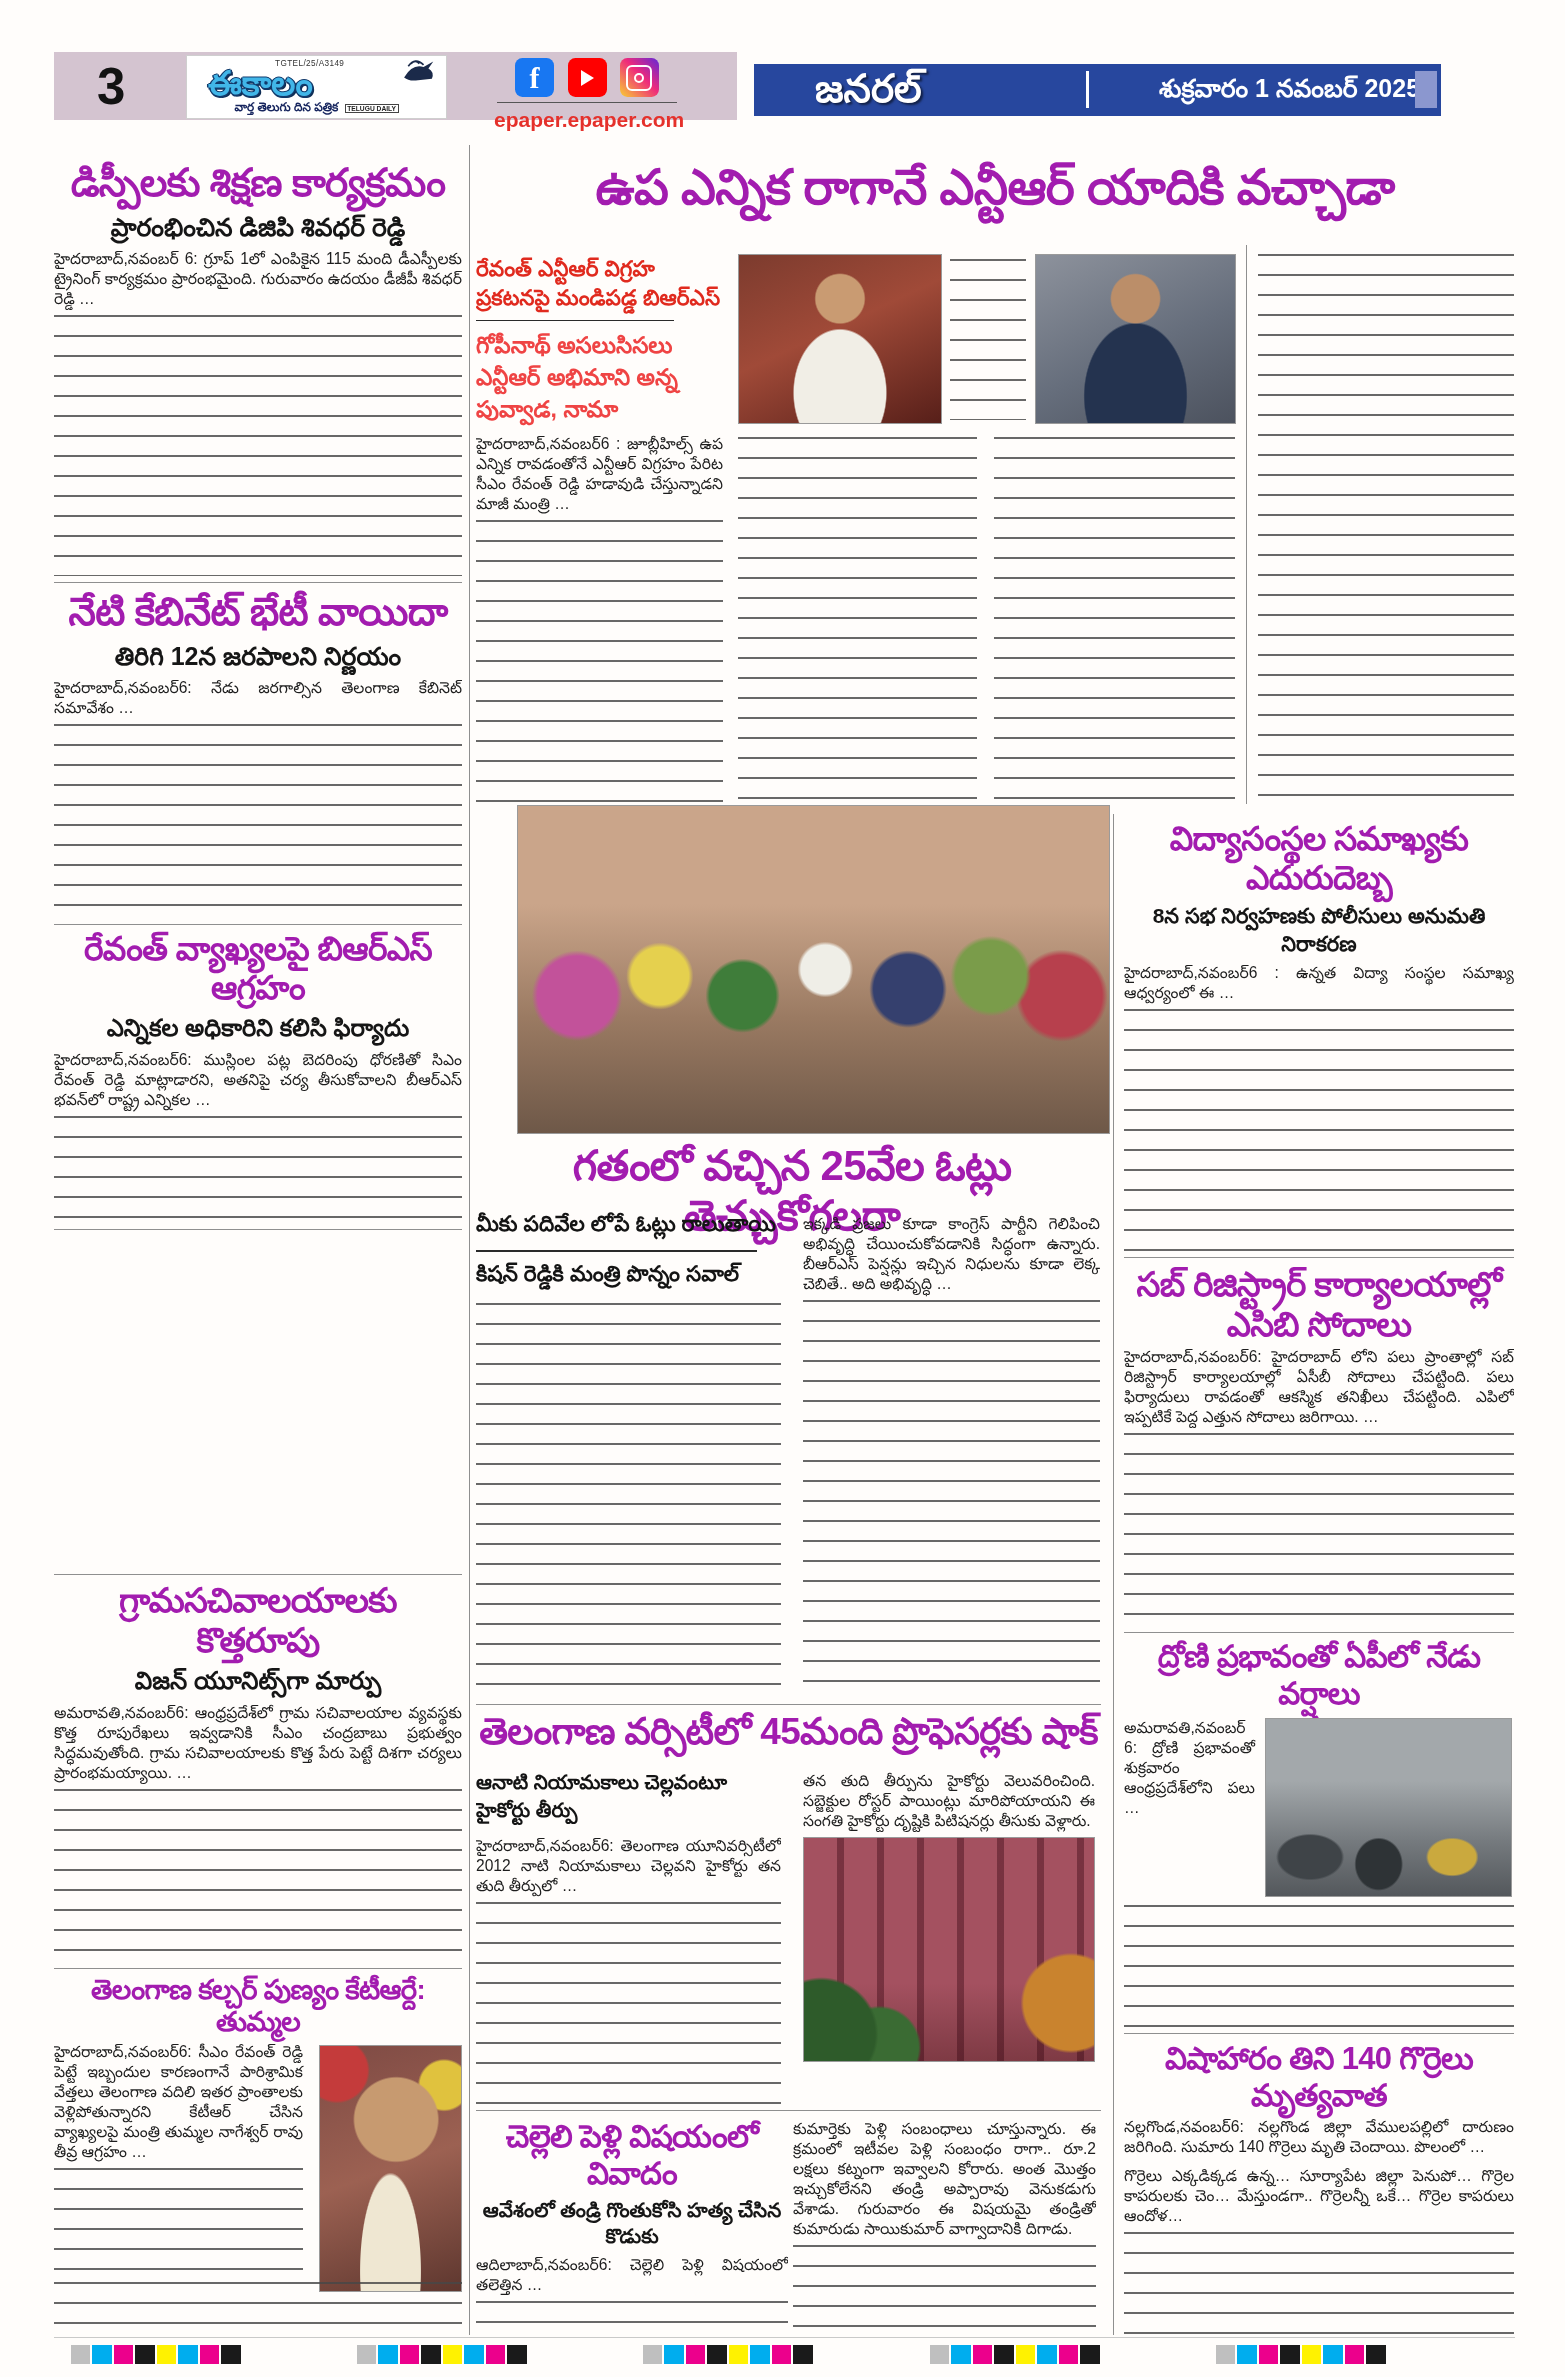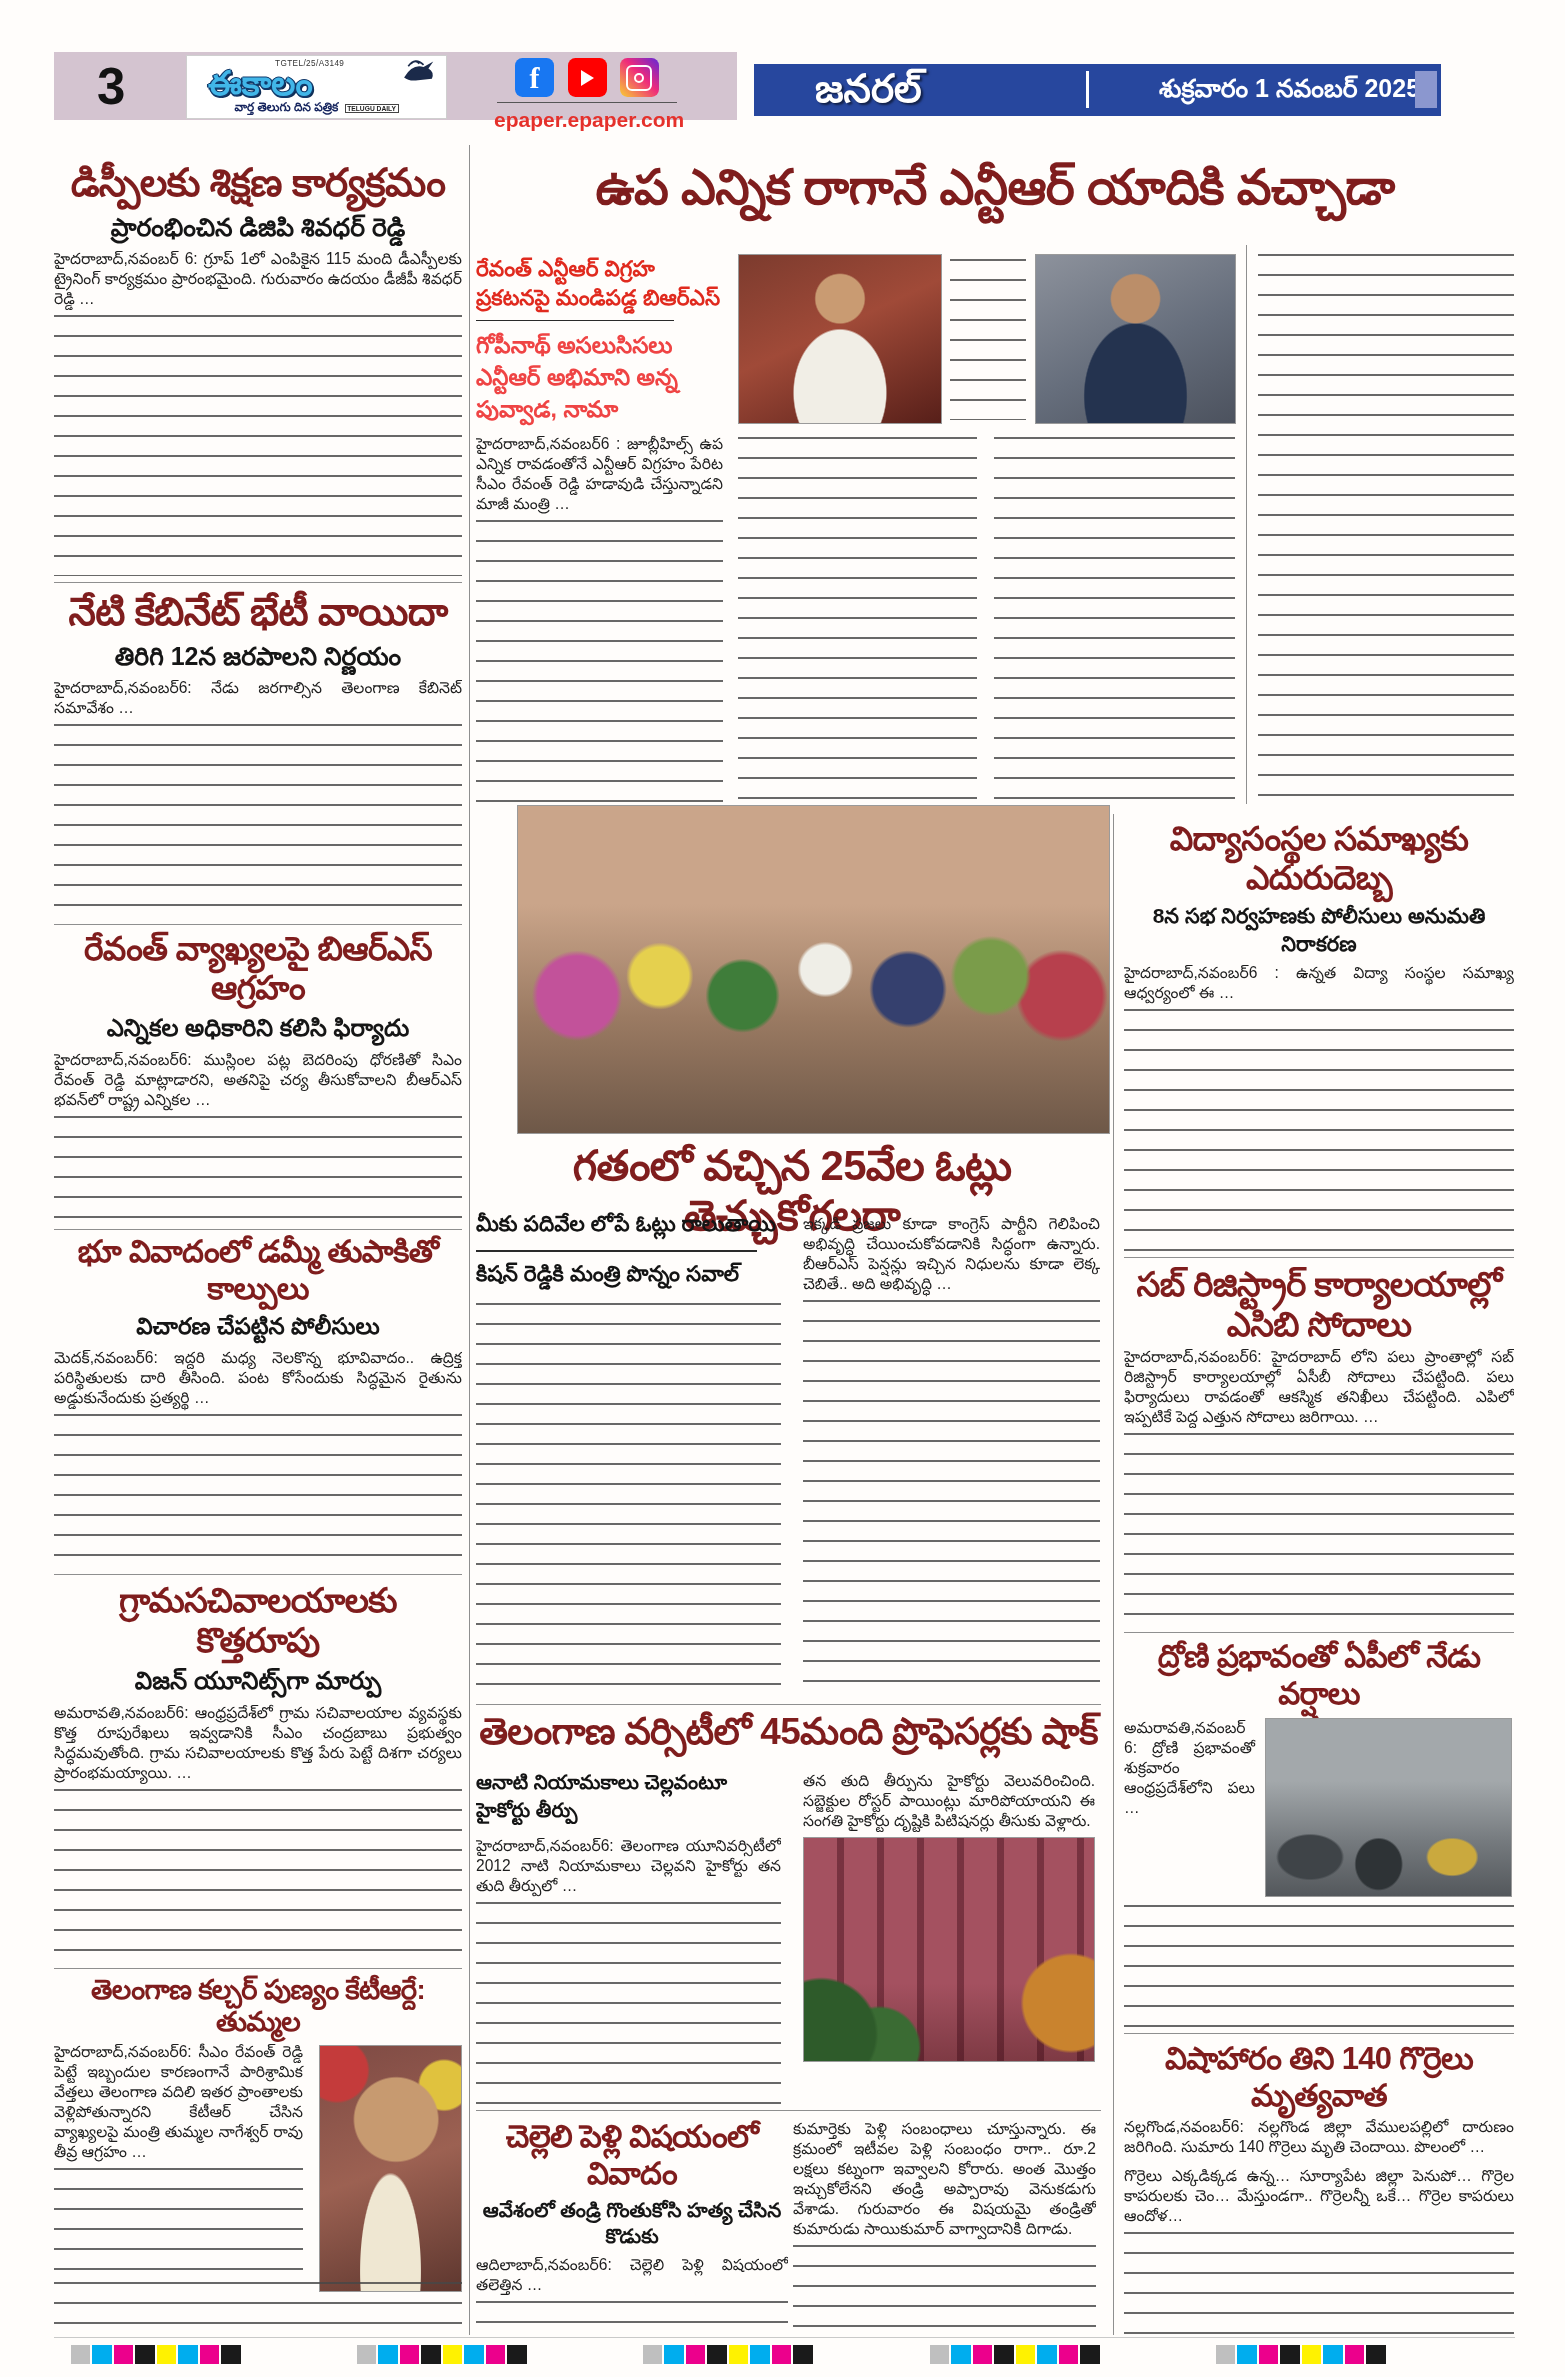--- a/index.html
+++ b/index.html
@@ -26,21 +26,21 @@
   .soc-line{height:1.5px;background:#555;}
   .soc-url{font-size:21px;font-weight:bold;color:#e5312b;}
   .section-title{font-size:39px;font-weight:bold;color:#fff;text-shadow:2.2px 2.2px 2.2px rgba(0,0,0,.55);}
   .date-text{font-size:25px;font-weight:bold;color:#fff;}
   .blue-patch{background:#8b97cf;}
   
   .vrule{width:0.7px;background:#8f8f8f;}
   .hrule{height:0.7px;background:#8f8f8f;}
   
   .art{position:absolute;display:flex;flex-direction:column;overflow:hidden;}
-  .hl{margin:0;color:#7f1d1d;font-weight:bold;text-align:center;line-height:1.18;letter-spacing:-0.7px;}
+  .hl{margin:0;color:#a21caf;font-weight:bold;text-align:center;line-height:1.18;letter-spacing:-0.7px;}
   .sh{margin:4.5px 0 3px;color:#161616;font-weight:bold;text-align:center;line-height:1.3;}
   .kicker{margin:0;color:#e02a1e;font-weight:bold;line-height:1.35;}
   .bs{margin:3px 0 6px;font-size:15.6px;line-height:20px;color:#1d1d1d;text-align:justify;}
   .fill{flex:1;background:repeating-linear-gradient(to bottom,#474747 0px,#474747 1.9px,transparent 1.9px,transparent 20px);opacity:.82;}
   .fillbox{background:repeating-linear-gradient(to bottom,#474747 0px,#474747 1.9px,transparent 1.9px,transparent 20px);opacity:.82;}
   
   .photo{border:0.7px solid #9a9a9a;}
   .p-man1{background:
      radial-gradient(circle at 50% 26%,#c99b72 0 15%,rgba(0,0,0,0) 16%),
      radial-gradient(ellipse at 50% 82%,#f1eee6 0 32%,rgba(0,0,0,0) 33%),
@@ -144,26 +144,20 @@
   <div class="abs hrule" style="left:54px;top:924px;width:408px"></div>
 
   <section class="art" style="left:54px;top:930px;width:408px;height:294px">
     <h2 class="hl" style="font-size:33px">రేవంత్ వ్యాఖ్యలపై బిఆర్ఎస్ ఆగ్రహం</h2>
     <h3 class="sh" style="font-size:24px">ఎన్నికల అధికారిని కలిసి ఫిర్యాదు</h3>
     <p class="bs">హైదరాబాద్,నవంబర్6: ముస్లింల పట్ల బెదరింపు ధోరణితో సిఎం రేవంత్ రెడ్డి మాట్లాడారని, అతనిపై చర్య తీసుకోవాలని బీఆర్ఎస్ భవన్‌లో రాష్ట్ర ఎన్నికల …</p>
     <div class="fill"></div>
   </section>
   <div class="abs hrule" style="left:54px;top:1229px;width:408px"></div>
 
-  <section class="art" style="left:54px;top:1234px;width:408px;height:335px">
-    <h2 class="hl" style="font-size:31px">భూ వివాదంలో డమ్మీ తుపాకితో కాల్పులు</h2>
-    <h3 class="sh" style="font-size:23px">విచారణ చేపట్టిన పోలీసులు</h3>
-    <p class="bs">మెదక్,నవంబర్6: ఇద్దరి మధ్య నెలకొన్న భూవివాదం.. ఉద్రిక్త పరిస్థితులకు దారి తీసింది. పంట కోసేందుకు సిద్ధమైన రైతును అడ్డుకునేందుకు ప్రత్యర్థి …</p>
-    <div class="fill"></div>
-  </section>
   <div class="abs hrule" style="left:54px;top:1574px;width:408px"></div>
 
   <section class="art" style="left:54px;top:1580px;width:408px;height:384px">
     <h2 class="hl" style="font-size:34px">గ్రామసచివాలయాలకు కొత్తరూపు</h2>
     <h3 class="sh" style="font-size:24.5px">విజన్ యూనిట్స్‌గా మార్పు</h3>
     <p class="bs">అమరావతి,నవంబర్6: ఆంధ్రప్రదేశ్‌లో గ్రామ సచివాలయాల వ్యవస్థకు కొత్త రూపురేఖలు ఇవ్వడానికి సీఎం చంద్రబాబు ప్రభుత్వం సిద్ధమవుతోంది. గ్రామ సచివాలయాలకు కొత్త పేరు పెట్టే దిశగా చర్యలు ప్రారంభమయ్యాయి. …</p>
     <div class="fill"></div>
   </section>
   <div class="abs hrule" style="left:54px;top:1968px;width:408px"></div>
 

